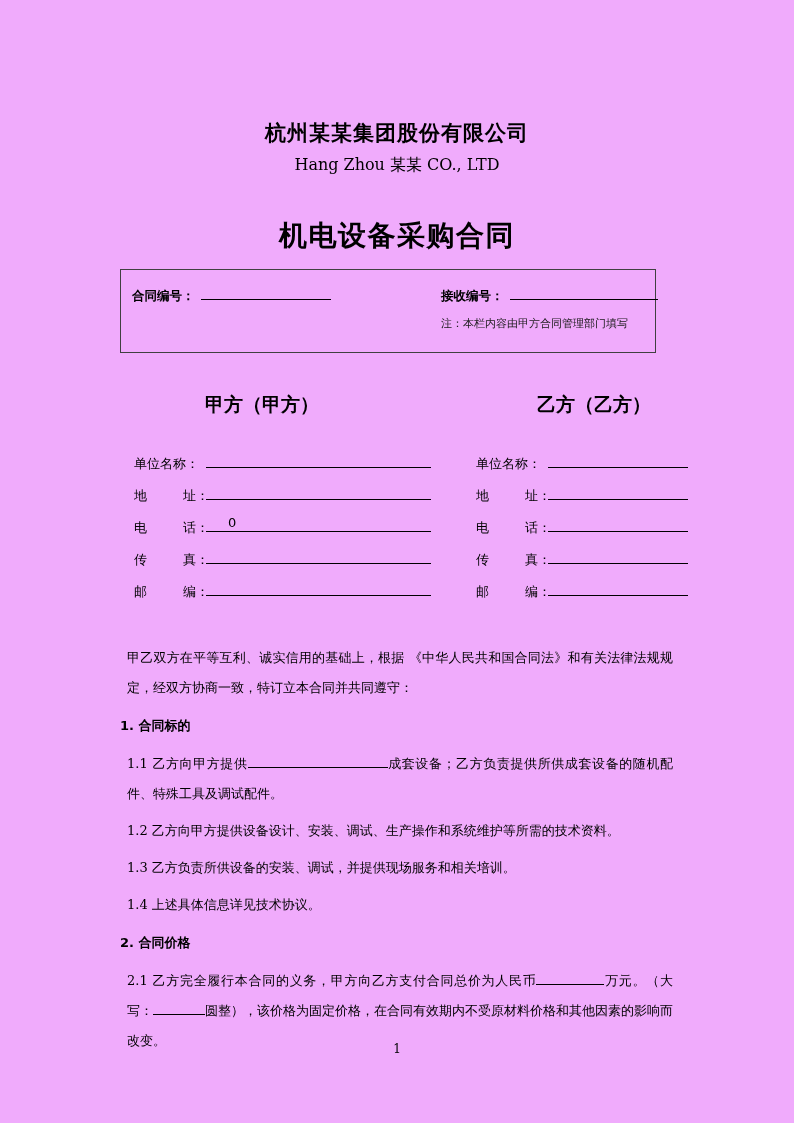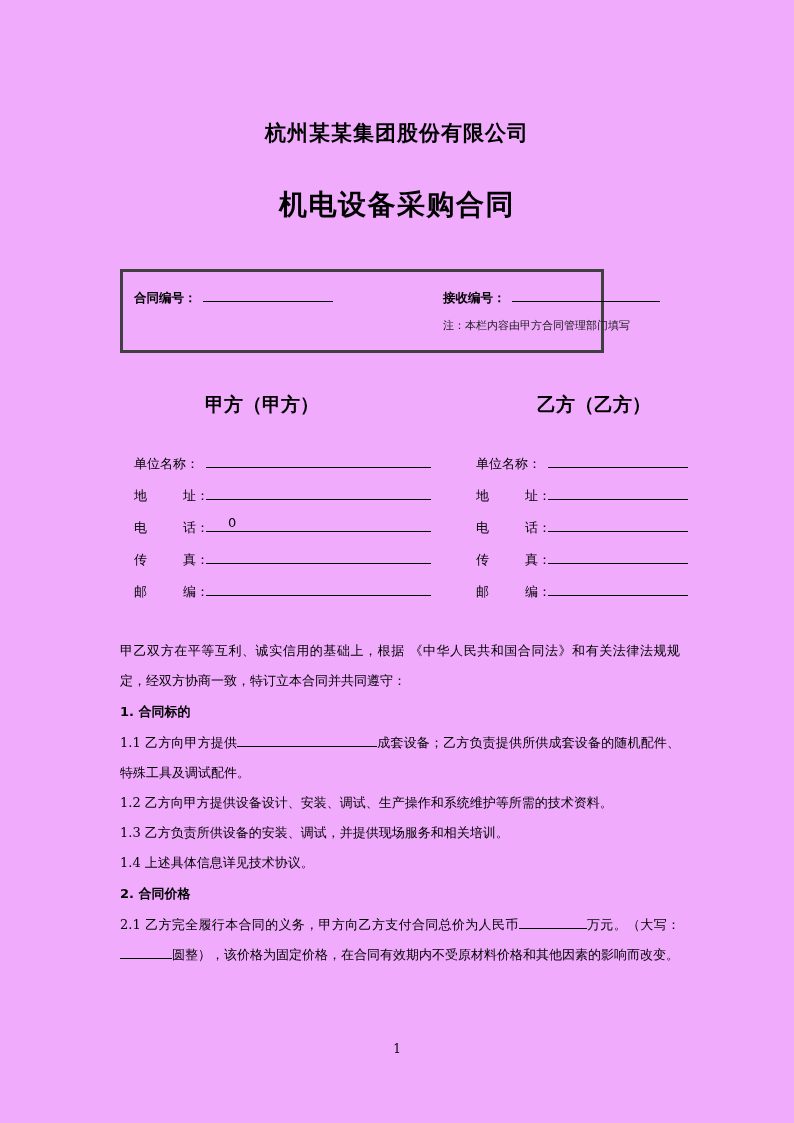--- a/index.html
+++ b/index.html
@@ -49,23 +49,23 @@
     letter-spacing: 1.5px;
     margin-top: 42px;
     line-height: 30px;
   }
 
   
   .info-box {
     position: absolute;
     left: 120px;
     top: 269px;
-    width: 484px;
+    width: 536px;
     height: 84px;
-    border: 3px solid #404040;
+    border: 1px solid #404040;
     box-sizing: border-box;
   }
   .info-row {
     position: absolute;
     display: flex;
     align-items: baseline;
     font-size: 12.5px;
     white-space: nowrap;
   }
   .info-row.r1 { left: 11px; top: 15px; }
@@ -161,21 +161,21 @@
     position: absolute;
     left: 120px;
     top: 636px;
     width: 560px;
   }
   .para {
     font-size: 13px;
     line-height: 30px;
     font-family: "DejaVu Serif", "Liberation Serif", serif;
     text-align: justify;
-    margin: 0;
+    margin: 7px;
   }
   .sec-head {
     font-size: 13px;
     line-height: 32px;
     font-weight: bold;
     margin: 0;
     font-family: "DejaVu Sans", "Liberation Sans", sans-serif;
   }
   .inline-blank {
     display: inline-block;
@@ -198,20 +198,21 @@
     font-family: "DejaVu Serif", "Liberation Serif", serif;
   }
 </style>
 </head>
 <body>
 
 <div class="page">
 
   <div class="doc-header">
     <div class="company-cn">杭州某某集团股份有限公司</div>
+    <div class="company-en">Hang Zhou 某某 CO., LTD</div>
     <div class="doc-title">机电设备采购合同</div>
   </div>
 
   <div class="info-box">
 
     <div class="info-row r1">
       <span class="info-label">合同编号：</span>
       <span class="gap6"></span>
       <span class="ul ul-w130"></span>
     </div>

